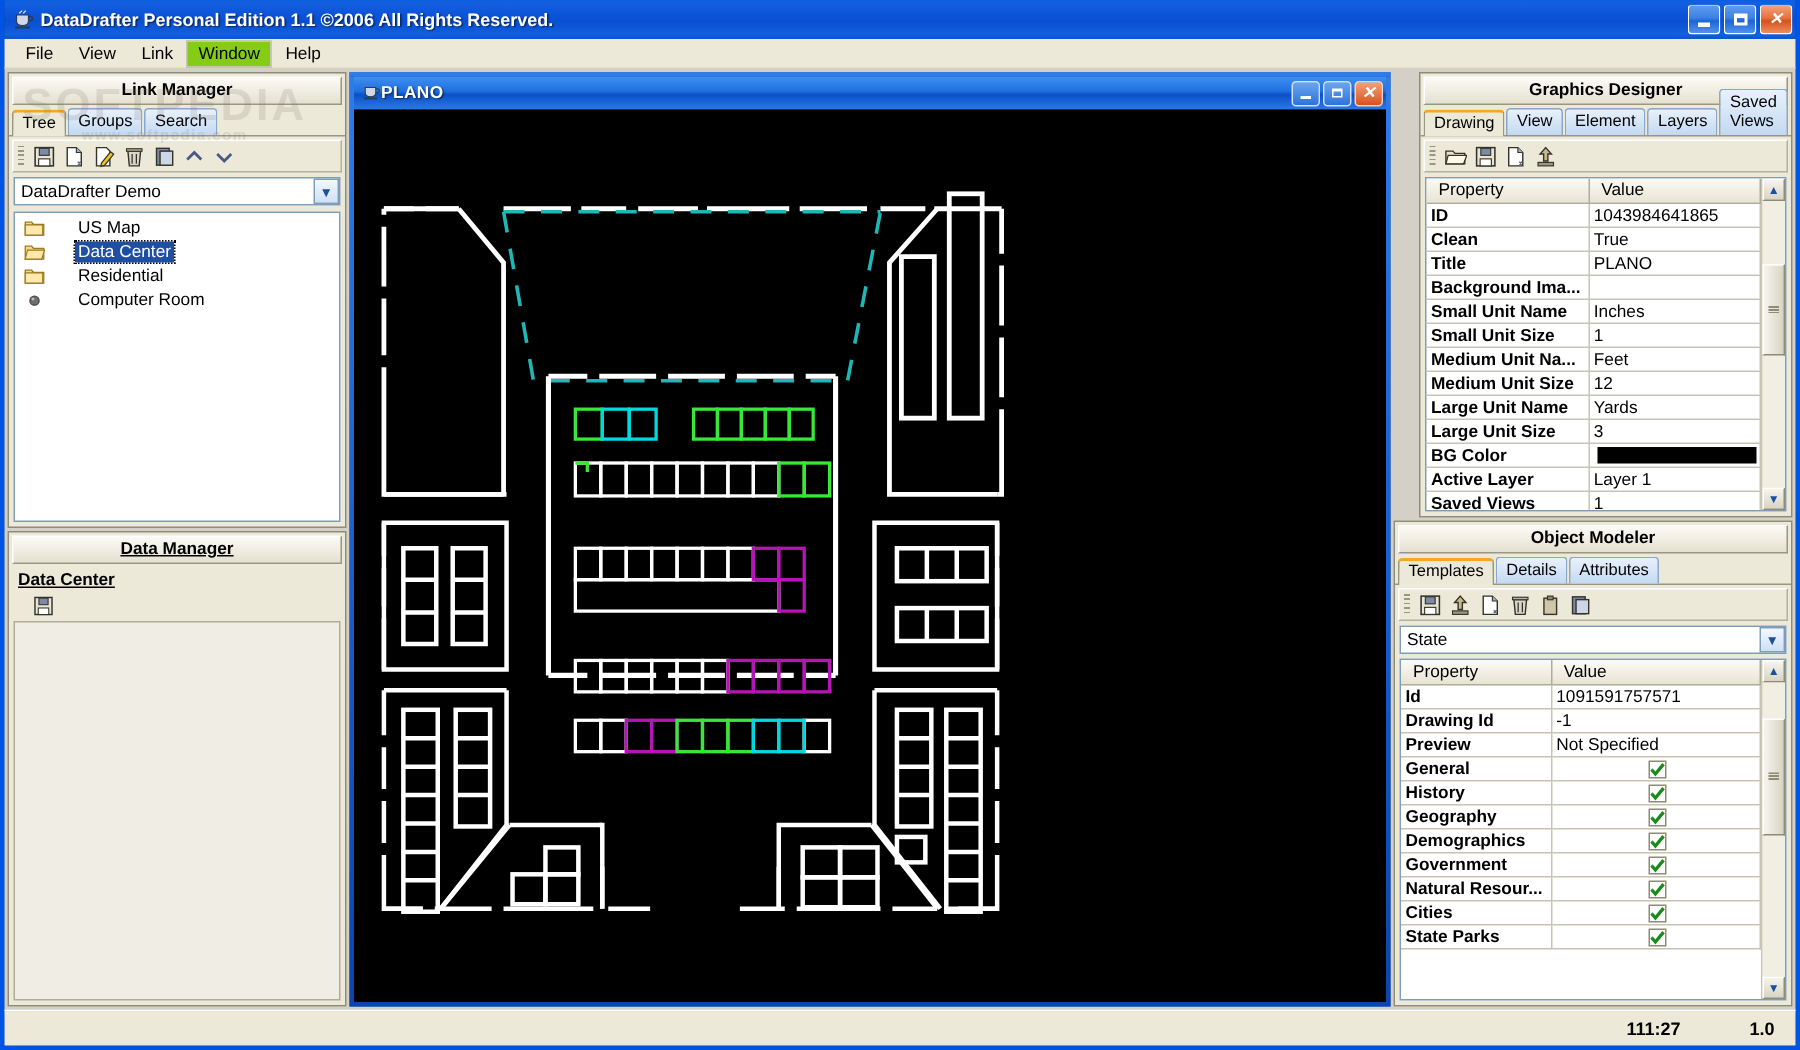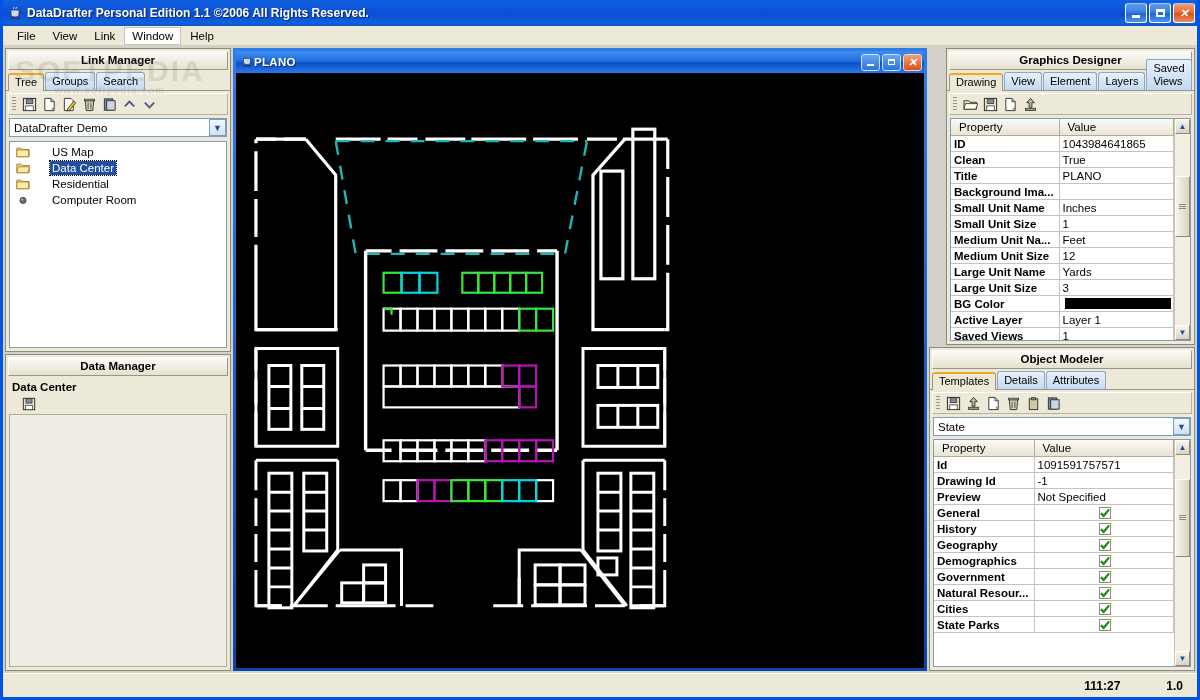--- a/index.html
+++ b/index.html
@@ -54,21 +54,21 @@
     height: 20px; flex: 0 0 20px;
     background: #ece9d8;
     display: flex; align-items: center;
     padding-left: 6px; gap: 1px;
     border-bottom: 1px solid #d6d2c2;
   }
   .menu-item {
     padding: 2px 8px; font-size: 11.5px; color: #000;
     line-height: 14px;
   }
-  .menu-item.active { background: #ffffff; border: 1px solid #c9c5b4; padding: 1px 7px; }
+  .menu-item.active { background: #84cc16; border: 1px solid #c9c5b4; padding: 1px 7px; }
 
   
   .body {
     flex: 1 1 auto; display: flex;
     background: #d4d0c8;
     padding: 2px;
     gap: 2px;
     min-height: 0;
   }
 
@@ -197,21 +197,21 @@
     background: linear-gradient(to right,#f6f4ec,#d8d4c4);
     border: 1px solid #fff; border-right-color:#8e8b77; border-bottom-color:#8e8b77;
     display:flex; align-items:center; justify-content:center;
   }
   .sthumb::after { content:""; width:7px; height:5px;
     background-image: repeating-linear-gradient(to bottom,#8e8b77 0 1px, transparent 1px 2px); }
 
   
   #leftcol { width: 226px; flex: 0 0 226px; display: flex; flex-direction: column; gap: 2px; min-height:0; }
   #linkmgr { flex: 0 0 304px; }
-  #datamgr { flex: 1 1 auto; }
+  #datamgr { flex: 1 1 auto; text-decoration: underline; }
   #rightcol { width: 266px; flex: 0 0 266px; display: flex; flex-direction: column; gap: 2px; min-height:0; }
   #gdesign { flex: 0 0 297px; margin-left: 17px; }
   #omodel { flex: 1 1 auto; }
   #center { flex: 1 1 auto; min-width: 0; display: flex; flex-direction: column; }
 
   
   .mdi {
     flex: 1 1 auto; display: flex; flex-direction: column;
     border: 3px solid;
     border-image: linear-gradient(to bottom,#2f7ce8,#0a46ac) 1;

